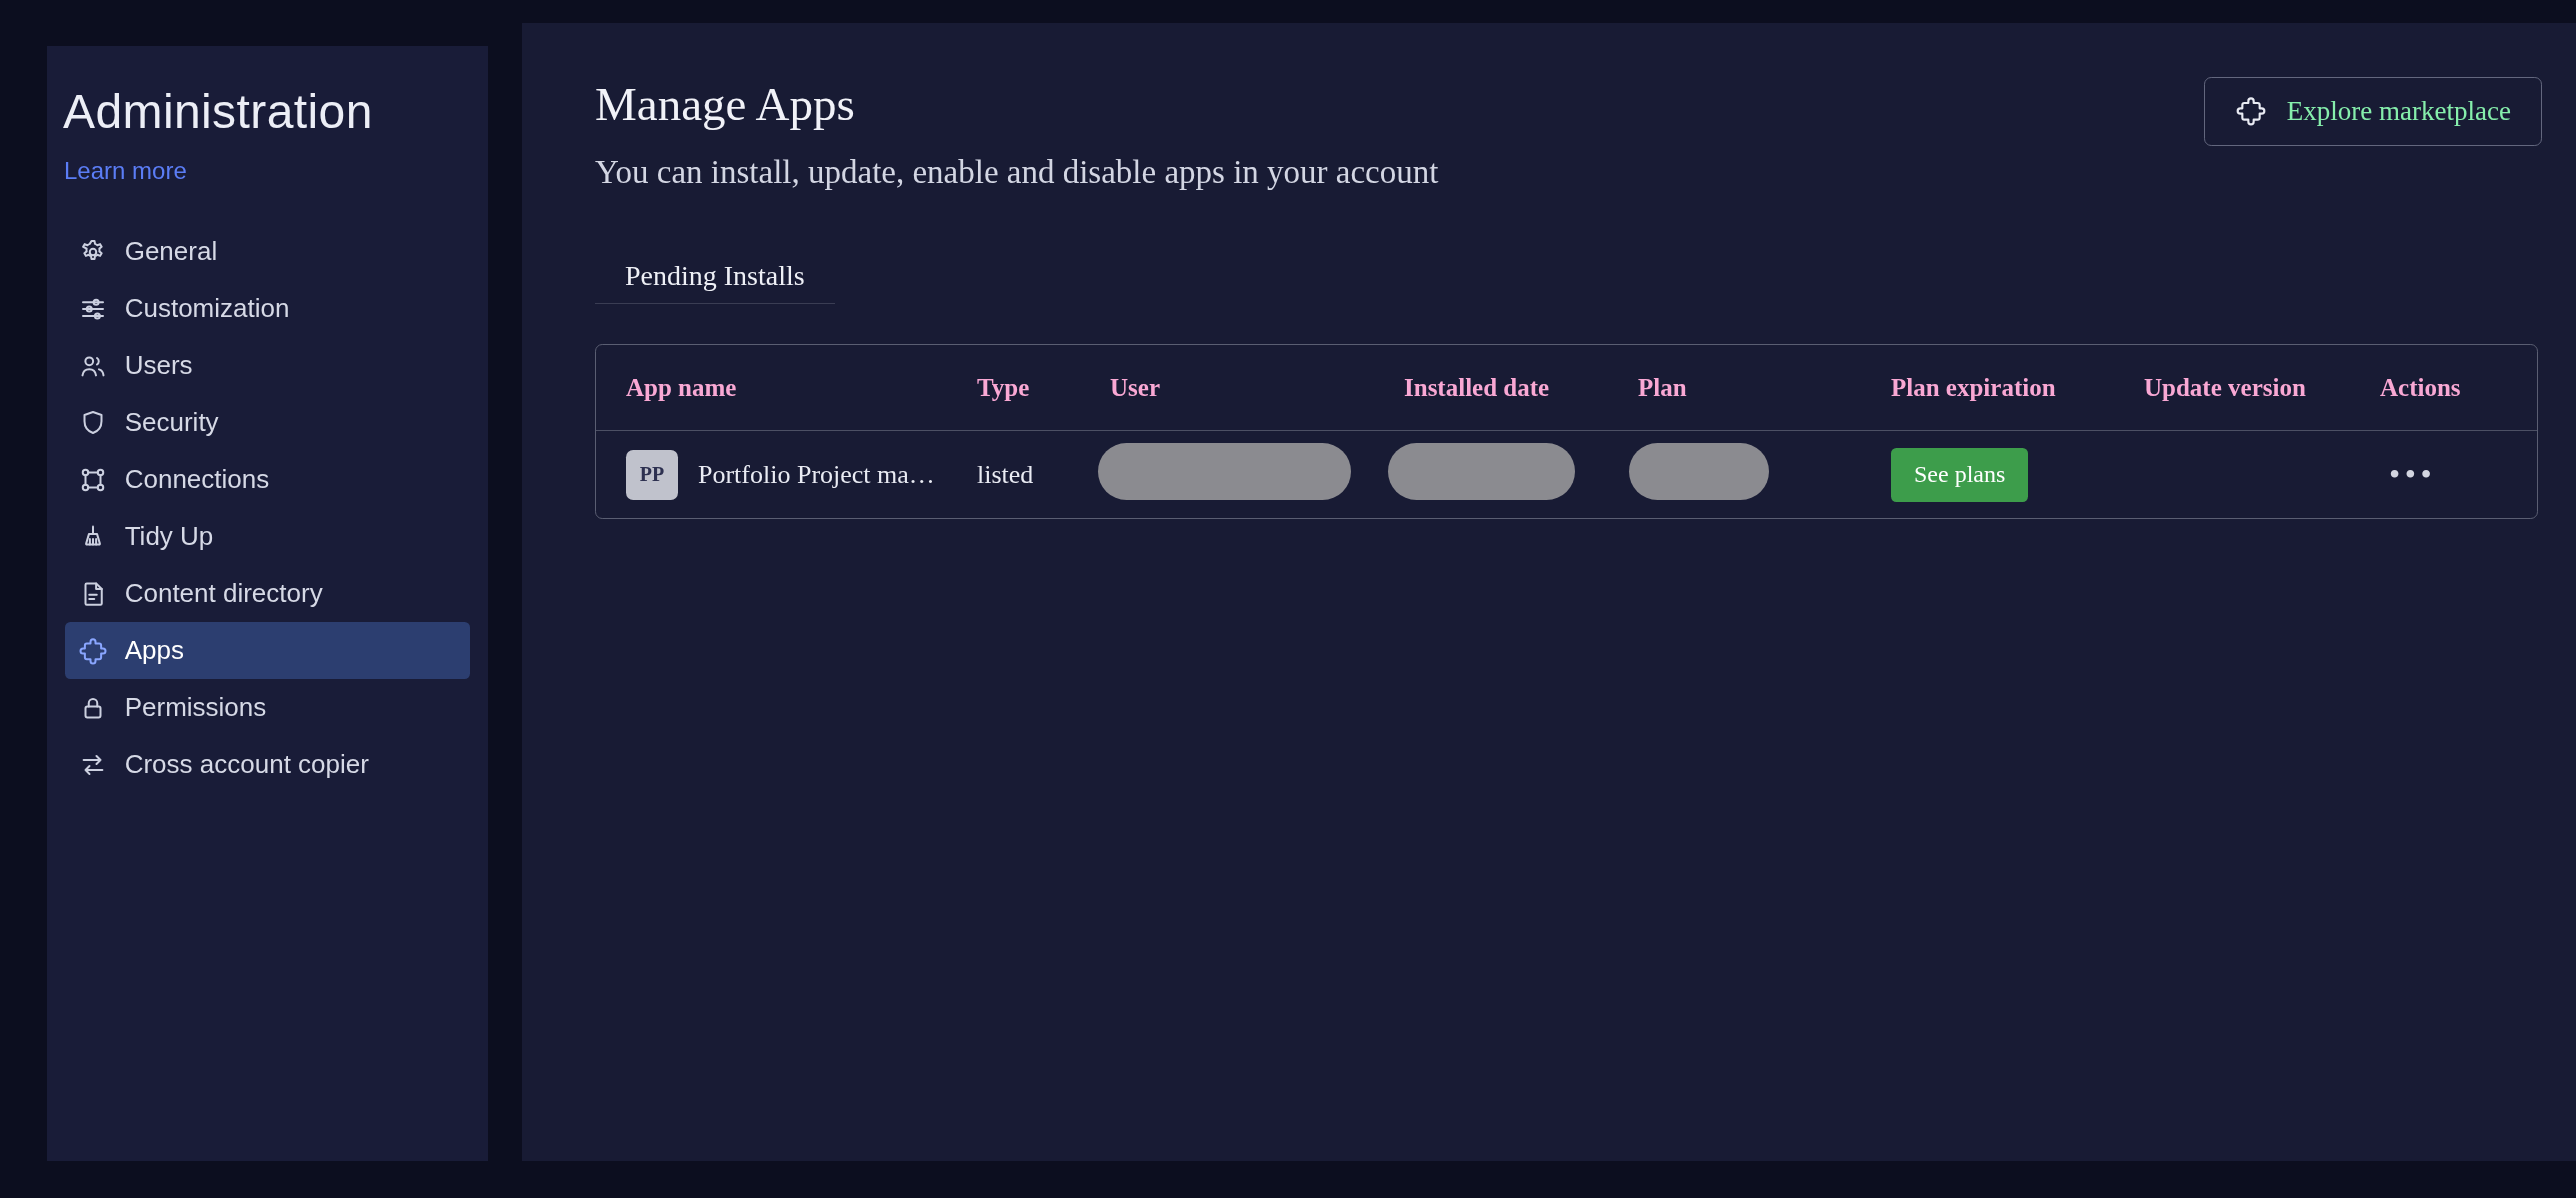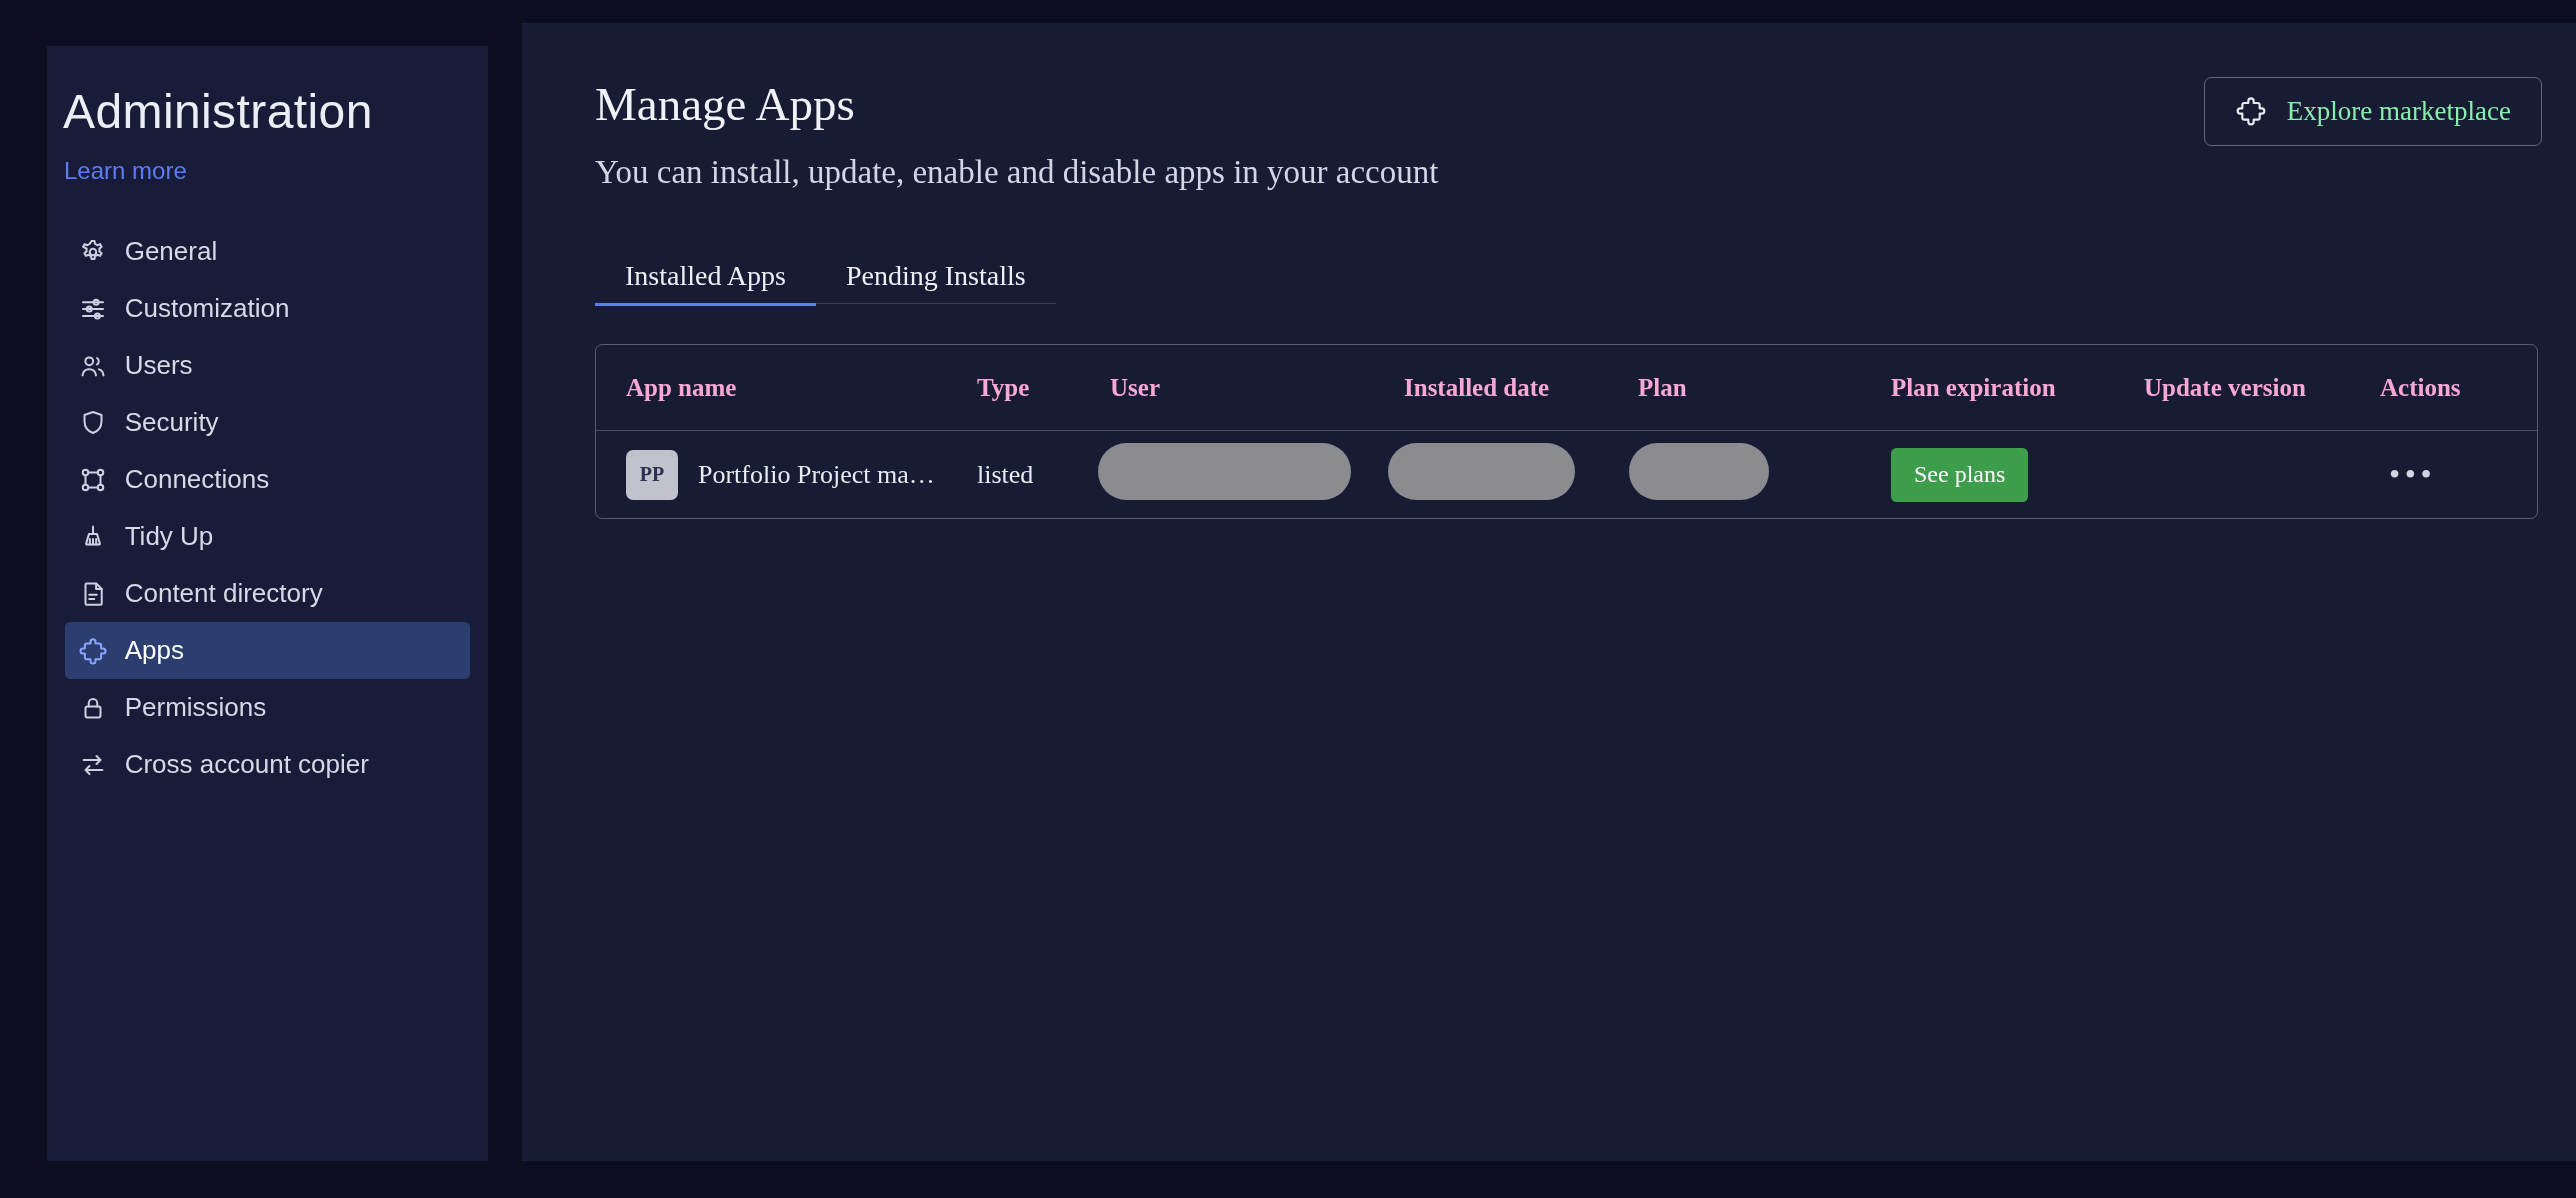--- a/index.html
+++ b/index.html
@@ -258,21 +258,20 @@
         <span class="icon">
           <svg viewBox="0 0 24 24">
               <path d="M10 4.5a2 2 0 1 1 4 0V6h3a1.5 1.5 0 0 1 1.5 1.5V10H20a2 2 0 1 1 0 4h-1.5v3A1.5 1.5 0 0 1 17 18.5h-3V20a2 2 0 1 1-4 0v-1.5H7A1.5 1.5 0 0 1 5.5 17v-3H4a2 2 0 1 1 0-4h1.5V7.5A1.5 1.5 0 0 1 7 6h3z"></path>
             </svg>
         </span>
         <span>Explore marketplace</span>
       </button>
     </div>
 
     <div class="tabs">
-      <div class="tab active">Installed Apps</div>
       <div class="tab">Pending Installs</div>
     </div>
 
     <div class="table">
       <div class="thead">
         <div>App name</div>
         <div>Type</div>
         <div>User</div>
         <div>Installed date</div>
         <div>Plan</div>

